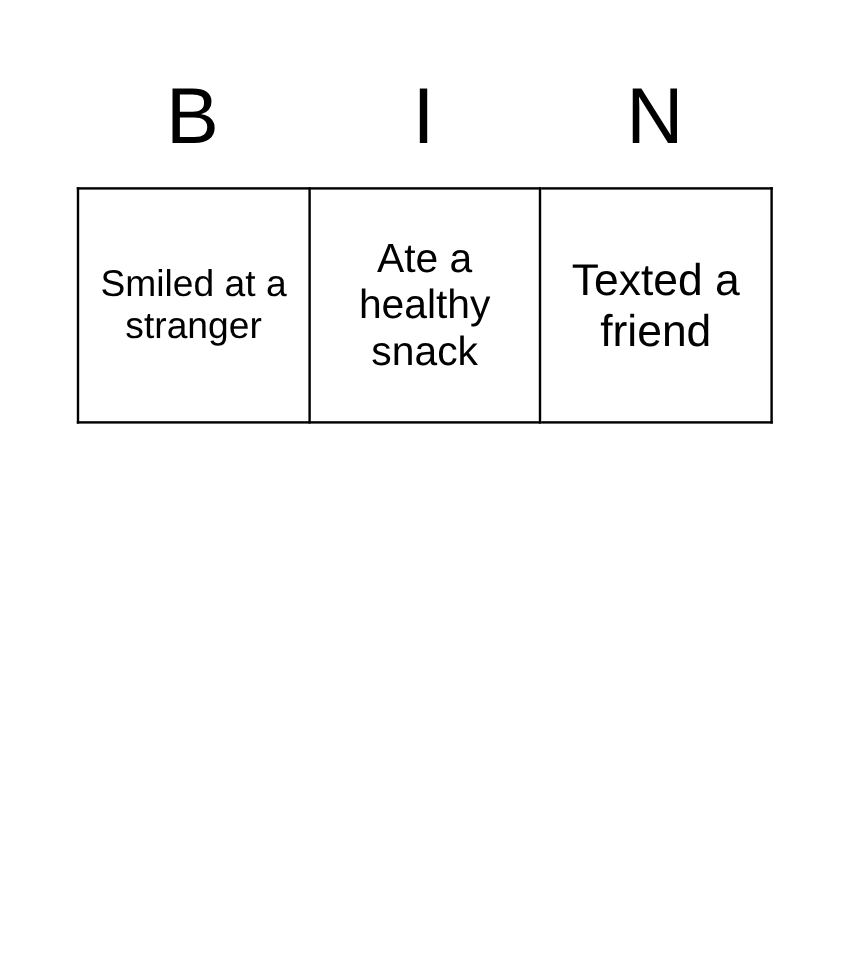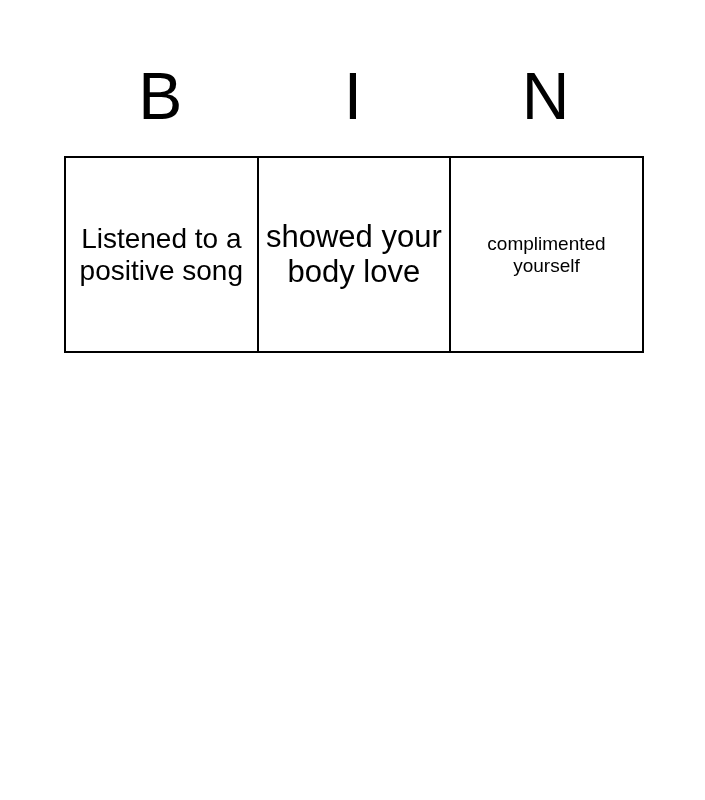--- a/index.html
+++ b/index.html
@@ -63,20 +63,20 @@
 
   <div class="header-row">
     <div class="header-cell">B</div>
     <div class="header-cell">I</div>
     <div class="header-cell">N</div>
   </div>
 
   <table class="grid">
     <tbody>
       <tr>
-        <td class="s-sm">Listened to a positive song</td>
-        <td class="s-md">showed your body love</td>
-        <td class="s-xs">complimented yourself</td>
+        <td class="s-md">Smiled at a stranger</td>
+        <td class="s-lg">Ate a healthy snack</td>
+        <td class="s-xl">Texted a friend</td>
       </tr>
     </tbody>
   </table>
 
 </div>
 
 </body></html>

